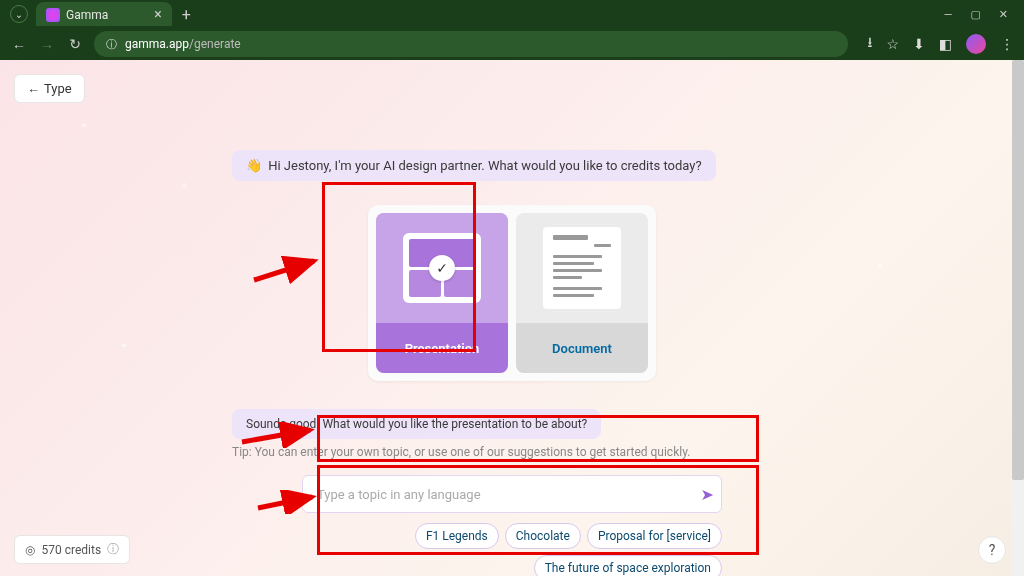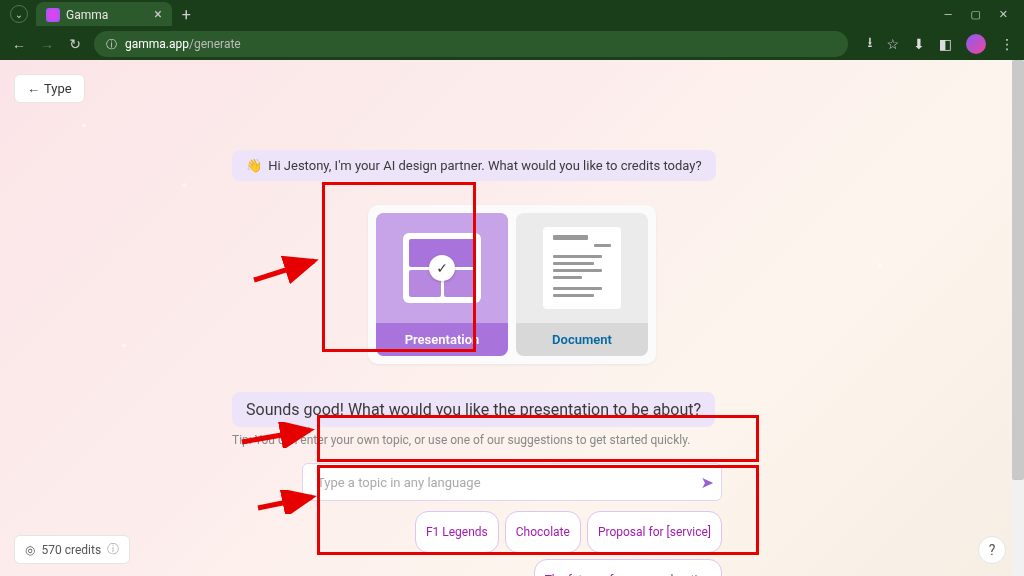--- a/index.html
+++ b/index.html
@@ -33,21 +33,21 @@
 .sparkle { position:absolute; color:rgba(255,255,255,0.5); font-size:10px; }
 
 .back-btn { position:absolute; top:14px; left:14px; background:#fff; border:1px solid #e5e5e5; border-radius:6px; padding:6px 12px; font-size:13px; color:#333; cursor:pointer; display:flex; align-items:center; gap:4px; }
 
 .content { position:absolute; left:50%; transform:translateX(-50%); top:90px; width:560px; display:flex; flex-direction:column; align-items:flex-start; }
 .greeting { background:#ede4f9; border-radius:8px; padding:8px 14px; font-size:13px; color:#3a3a3a; display:inline-flex; align-items:center; gap:6px; }
 
 .cards { display:flex; gap:8px; margin:24px auto 0; background:#fbfbfb; padding:8px; border-radius:10px; box-shadow:0 1px 3px rgba(0,0,0,0.06); align-self:center; }
 .card { width:132px; border-radius:8px; overflow:hidden; cursor:pointer; position:relative; }
 .card-preview { height:110px; display:flex; align-items:center; justify-content:center; position:relative; }
-.card-label { height:33px; display:flex; align-items:center; justify-content:center; font-size:13px; font-weight:600; }
+.card-label { height:50px; display:flex; align-items:center; justify-content:center; font-size:13px; font-weight:600; }
 
 .card.presentation { background:#d8bef0; }
 .card.presentation .card-preview { background:#c7a3e8; }
 .card.presentation .card-label { background:#a873db; color:#fff; }
 .pres-frame { width:78px; height:70px; background:#fff; border-radius:6px; padding:6px; display:grid; grid-template-columns:1fr 1fr; grid-template-rows:1fr 1fr; gap:3px; }
 .pres-frame div { background:#b788e0; border-radius:2px; }
 .pres-frame div:first-child { grid-column:1/3; background:#a873db; }
 .check-badge { position:absolute; width:26px; height:26px; background:#fff; border-radius:50%; display:flex; align-items:center; justify-content:center; font-size:14px; color:#333; top:50%; left:50%; transform:translate(-50%,-50%); box-shadow:0 1px 3px rgba(0,0,0,0.2); }
 
 .card.document, .card.webpage { background:#ebebeb; }
@@ -67,30 +67,30 @@
 
 .hl-box { position:absolute; border:3px solid #e60000; pointer-events:none; }
 .hl-pres { top:122px; left:322px; width:154px; height:170px; }
 .hl-input { top:355px; left:317px; width:442px; height:47px; }
 .hl-sugg { top:405px; left:317px; width:442px; height:90px; }
 
 
 .arrow { position:absolute; pointer-events:none; }
 .arrow svg { display:block; }
 
-.prompt2 { margin-top:28px; background:#ede4f9; border-radius:8px; padding:8px 14px; font-size:16px; color:#3a3a3a; }
+.prompt2 { margin-top:28px; background:#ede4f9; border-radius:8px; padding:8px 14px; font-size:12px; color:#3a3a3a; }
 .tip { margin-top:6px; font-size:12px; color:#888; }
 
 .input-row { margin-top:16px; width:420px; align-self:center; position:relative; }
 .topic-input { width:100%; height:38px; border:1px solid #e2d5f0; border-radius:6px; padding:0 36px 0 14px; font-size:13px; background:#fff; color:#333; outline:none; }
 .topic-input::placeholder { color:#aaa; }
 .send-btn { position:absolute; right:8px; top:50%; transform:translateY(-50%); color:#9761d6; font-size:16px; cursor:pointer; }
 
 .suggestions { margin-top:10px; width:420px; align-self:center; display:flex; flex-wrap:wrap; gap:6px; justify-content:flex-end; }
-.chip { border:1px solid #d9c7ed; background:#fff; color:#a21caf; font-size:12px; padding:13px 10px; border-radius:13px; cursor:pointer; white-space:nowrap; }
+.chip { border:1px solid #d9c7ed; background:#fff; color:#0c4a6e; font-size:12px; padding:5px 10px; border-radius:13px; cursor:pointer; white-space:nowrap; }
 
 
 .credits { position:absolute; bottom:12px; left:14px; background:#fff; border:1px solid #e5e5e5; border-radius:6px; padding:5px 10px; font-size:12px; color:#555; display:flex; align-items:center; gap:6px; }
 .help-btn { position:absolute; bottom:12px; right:18px; width:28px; height:28px; border-radius:50%; background:#fff; border:1px solid #e5e5e5; display:flex; align-items:center; justify-content:center; color:#555; font-size:14px; cursor:pointer; }
 
 
 .vscroll { position:absolute; right:0; top:0; width:12px; height:100%; background:#f1f1f1; }
 .vscroll-thumb { position:absolute; top:0; width:12px; height:420px; background:#c9c9c9; border-radius:2px; }
 </style>
 </head>

